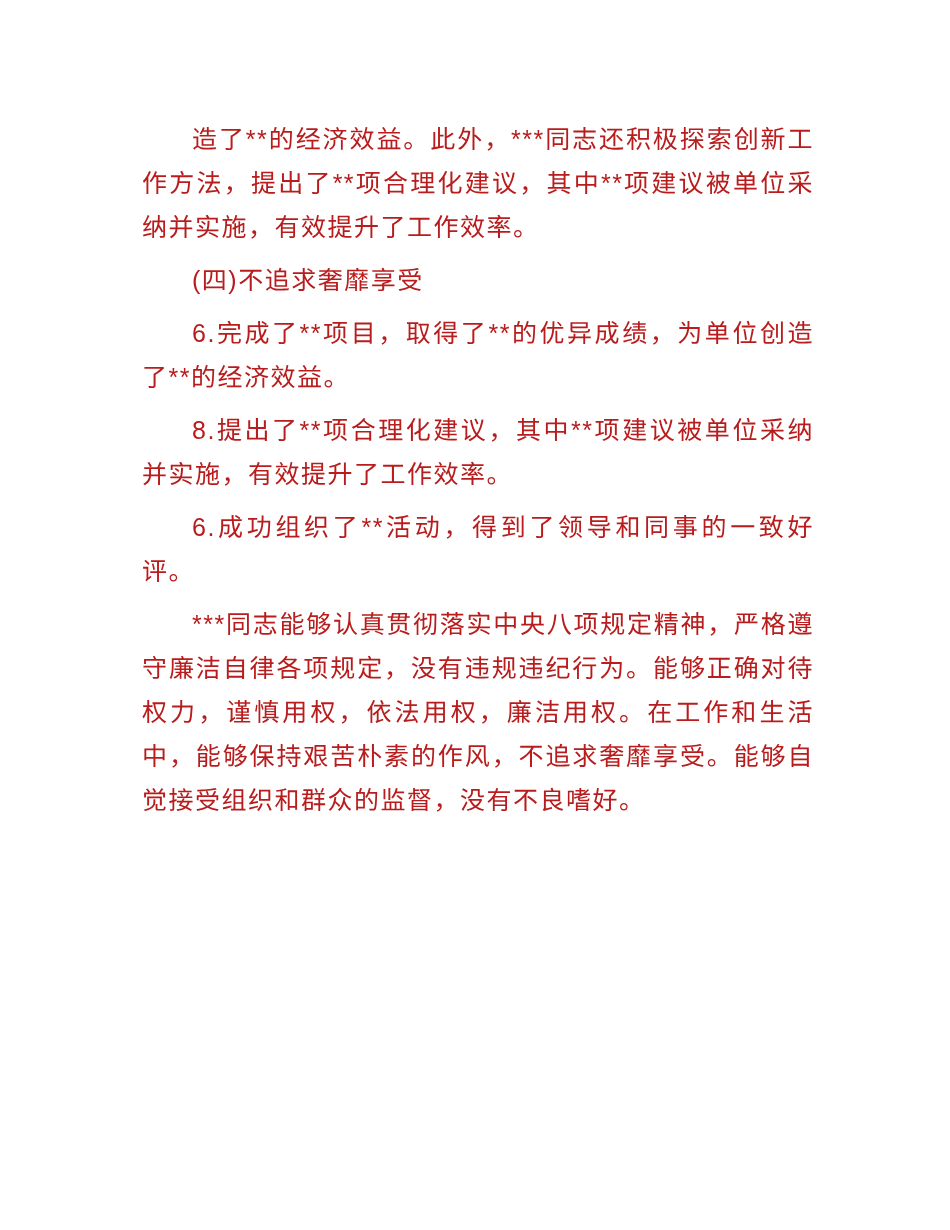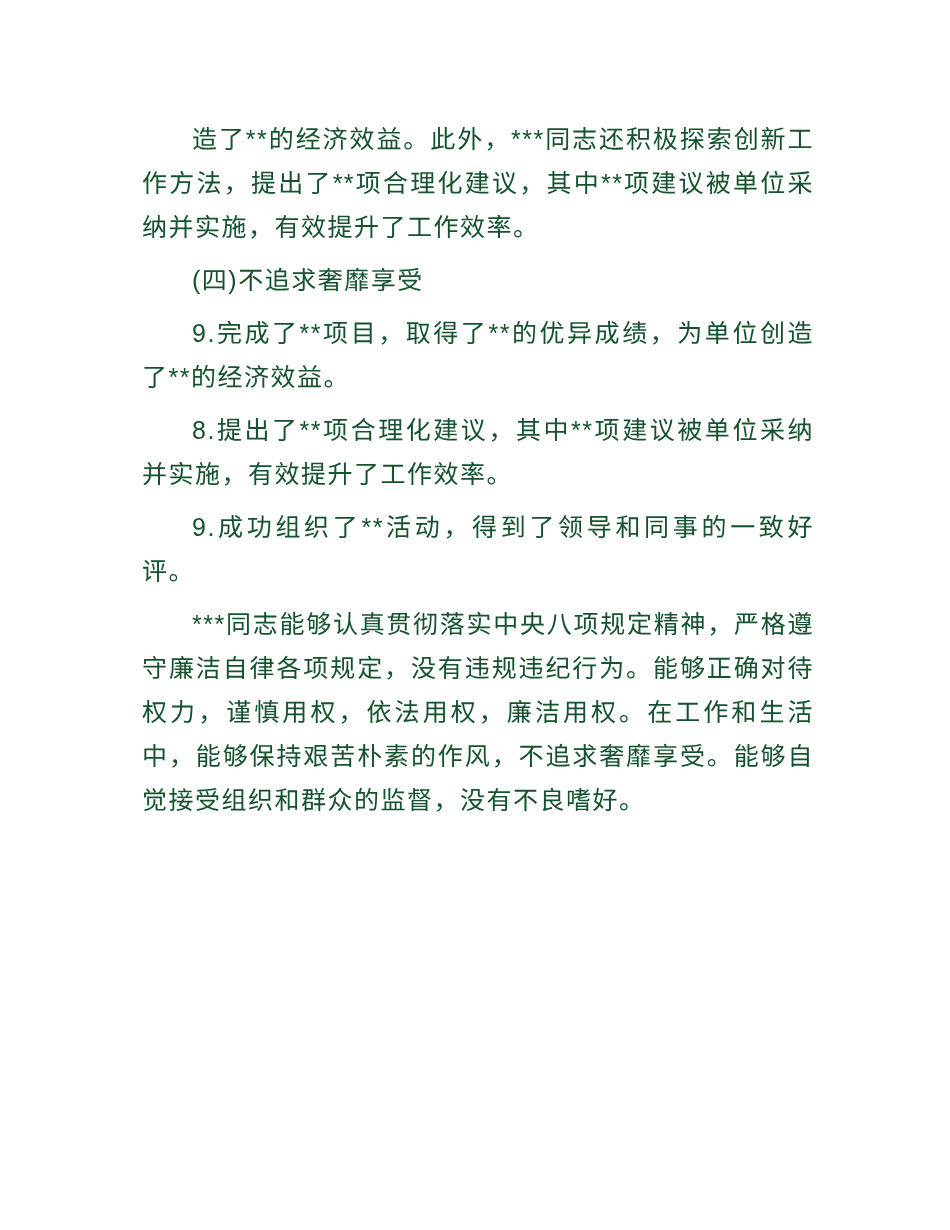--- a/index.html
+++ b/index.html
@@ -19,34 +19,34 @@
       height: 1230px;
       background: #ffffff;
       padding: 117px 136px 40px 142px;
       color: #000000;
     }
     .doc-body {
       font-size: 25px;
       line-height: 44px;
       letter-spacing: 1.5px;
       text-align: justify;
-      color: #14532d;
+      color: #b91c1c;
       font-weight: 500;
     }
     .doc-body p {
       margin: 0 0 9px 0;
       text-indent: 2em;
       word-break: break-all;
     }
   </style>
 </head>
 <body>
 
 <div class="doc-page">
   <div class="doc-body">
     <p>造了**的经济效益。此外，***同志还积极探索创新工作方法，提出了**项合理化建议，其中**项建议被单位采纳并实施，有效提升了工作效率。</p>
     <p>(四)不追求奢靡享受</p>
-    <p>9.完成了**项目，取得了**的优异成绩，为单位创造了**的经济效益。</p>
+    <p>6.完成了**项目，取得了**的优异成绩，为单位创造了**的经济效益。</p>
     <p>8.提出了**项合理化建议，其中**项建议被单位采纳并实施，有效提升了工作效率。</p>
-    <p>9.成功组织了**活动，得到了领导和同事的一致好评。</p>
+    <p>6.成功组织了**活动，得到了领导和同事的一致好评。</p>
     <p>***同志能够认真贯彻落实中央八项规定精神，严格遵守廉洁自律各项规定，没有违规违纪行为。能够正确对待权力，谨慎用权，依法用权，廉洁用权。在工作和生活中，能够保持艰苦朴素的作风，不追求奢靡享受。能够自觉接受组织和群众的监督，没有不良嗜好。</p>
   </div>
 </div>
 
 </body></html>

